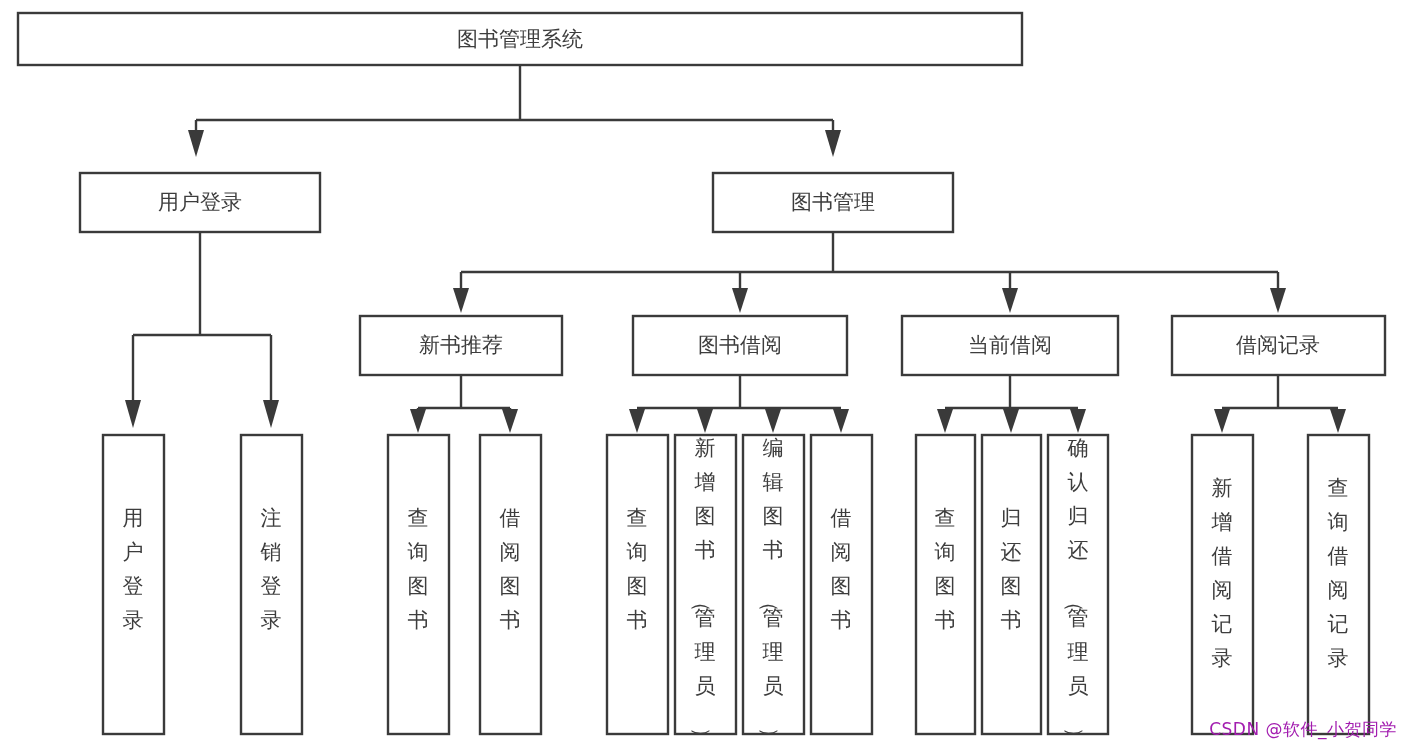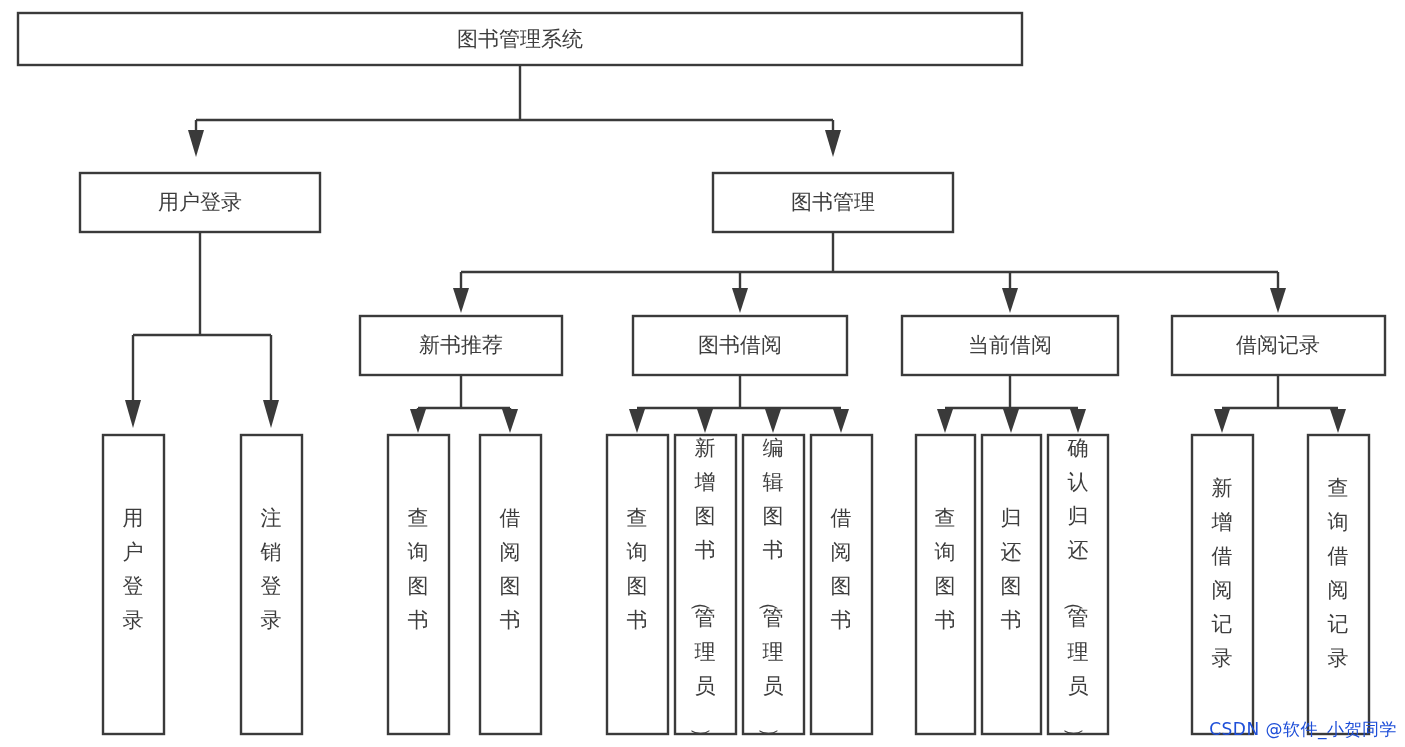--- a/index.html
+++ b/index.html
@@ -21,21 +21,21 @@
   }
   .leaf-label{
     fill:#3d3d3d;
     font-family:"DejaVu Sans","Liberation Sans",sans-serif;
     font-size:21px;
     text-anchor:middle;
   }
   .watermark{
     position:absolute;
     right:8px;bottom:6px;
-    color:#1d4ed8;
+    color:#a21caf;
     font-size:17px;
     font-family:"DejaVu Sans","Liberation Sans",sans-serif;
     letter-spacing:0.5px;
     white-space:nowrap;
     user-select:none;
     margin-left:44px;
   }
 </style>
 </head>
 <body>

